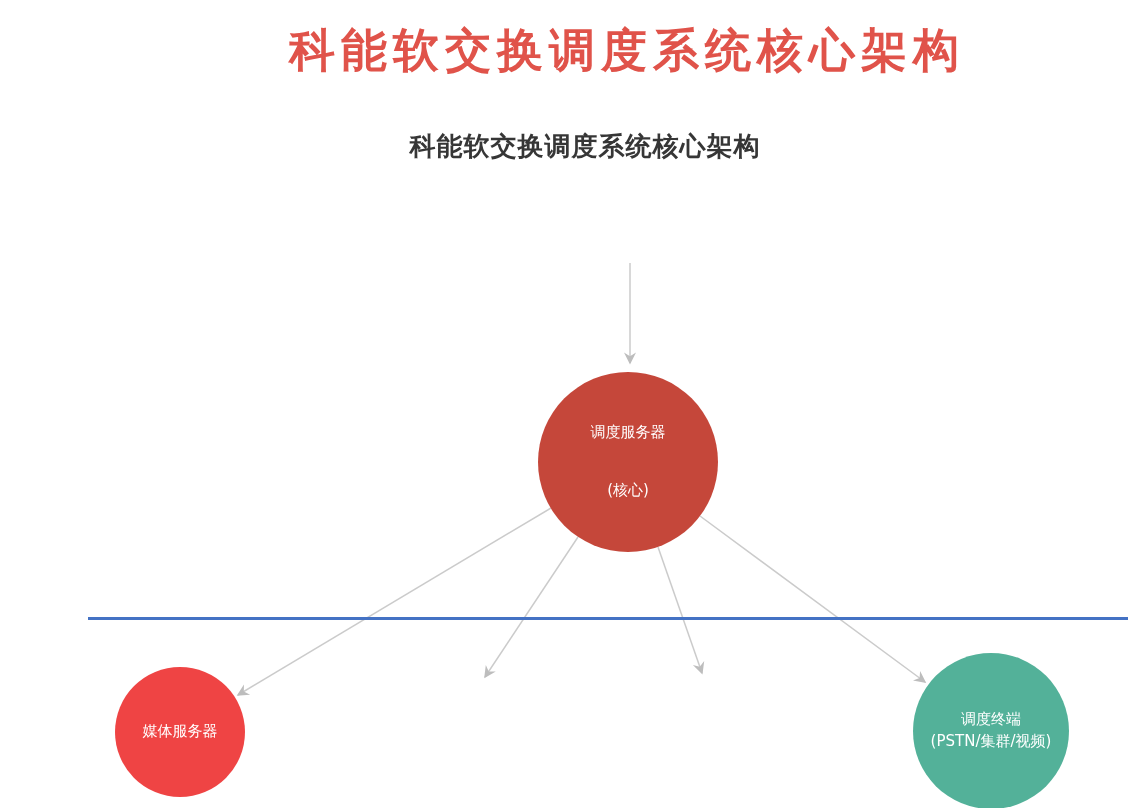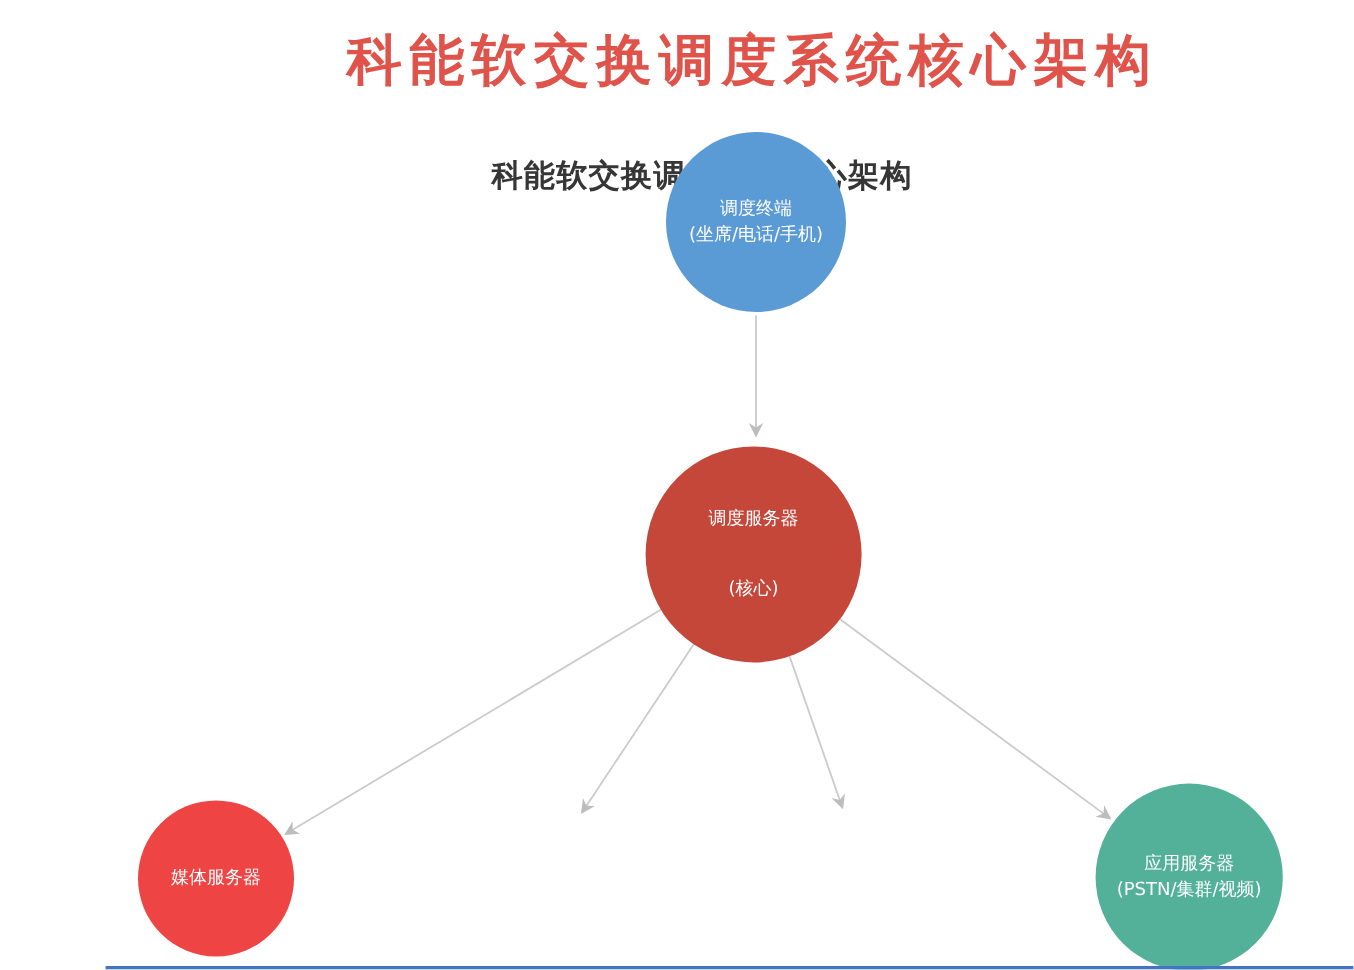--- a/index.html
+++ b/index.html
@@ -2,21 +2,21 @@
 <html><head>
 <meta charset="utf-8">
 <style>
   html, body { margin: 0; padding: 0; }
   body {
     width: 1128px; height: 808px;
     background: #ffffff;
     font-family: "DejaVu Sans", "Liberation Sans", sans-serif;
     overflow: hidden;
   }
-  .canvas { position: relative; width: 1128px; height: 808px; background: #ffffff; }
+  .canvas { position: relative; width: 1128px; height: 620px; background: #ffffff; }
 
   .page-title {
     position: absolute; top: 20px; left: 627px; transform: translateX(-50%);
     font-size: 46px; font-weight: 700; color: #e0534a;
     letter-spacing: 6px; white-space: nowrap;
   }
   .chart-title {
     position: absolute; top: 129px; left: 585px; transform: translateX(-50%);
     font-size: 26px; font-weight: 700; color: #363636;
     letter-spacing: 1px; white-space: nowrap;
@@ -57,36 +57,32 @@
         <path d="M2,2 L10,6 L2,10 L4.5,6 Z" fill="#bdbdbd"></path>
       </marker>
     </defs>
     <line x1="630" y1="263" x2="630" y2="363" marker-end="url(#arrowhead)"></line>
     <line x1="551" y1="508" x2="238" y2="695" marker-end="url(#arrowhead)"></line>
     <line x1="578" y1="537" x2="485" y2="677" marker-end="url(#arrowhead)"></line>
     <line x1="658" y1="547" x2="702" y2="673" marker-end="url(#arrowhead)"></line>
     <line x1="700" y1="516" x2="925" y2="682" marker-end="url(#arrowhead)"></line>
   </svg>
 
-  <div class="node node-terminal" style="background-color: rgb(91, 155, 213);">
-    <span class="node-line">调度终端</span>
-    <span class="node-line">(坐席/电话/手机)</span>
-  </div>
 
   <div class="node node-server" style="background-color: rgb(197, 71, 58);">
     <span class="node-line">调度服务器</span>
     <span class="node-line">(核心)</span>
   </div>
 
   <div class="node node-media" style="background-color: #ef4444;">
     <span class="node-line">媒体服务器</span>
   </div>
 
 
 
   <div class="node node-external" style="background-color: rgb(83, 177, 153);">
-    <span class="node-line">应用服务器</span>
+    <span class="node-line">调度终端</span>
     <span class="node-line">(PSTN/集群/视频)</span>
   </div>
 
   <div class="bottom-line"></div>
 
 </div>
 
 </body></html>

